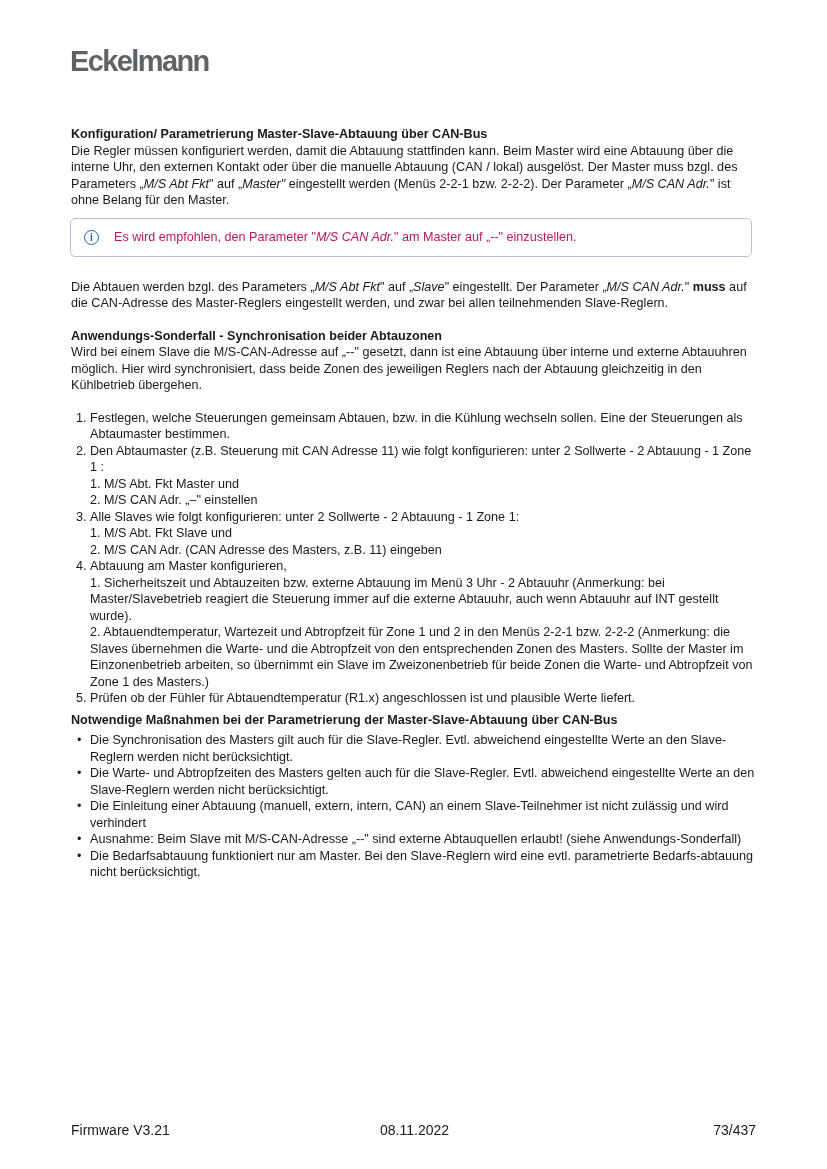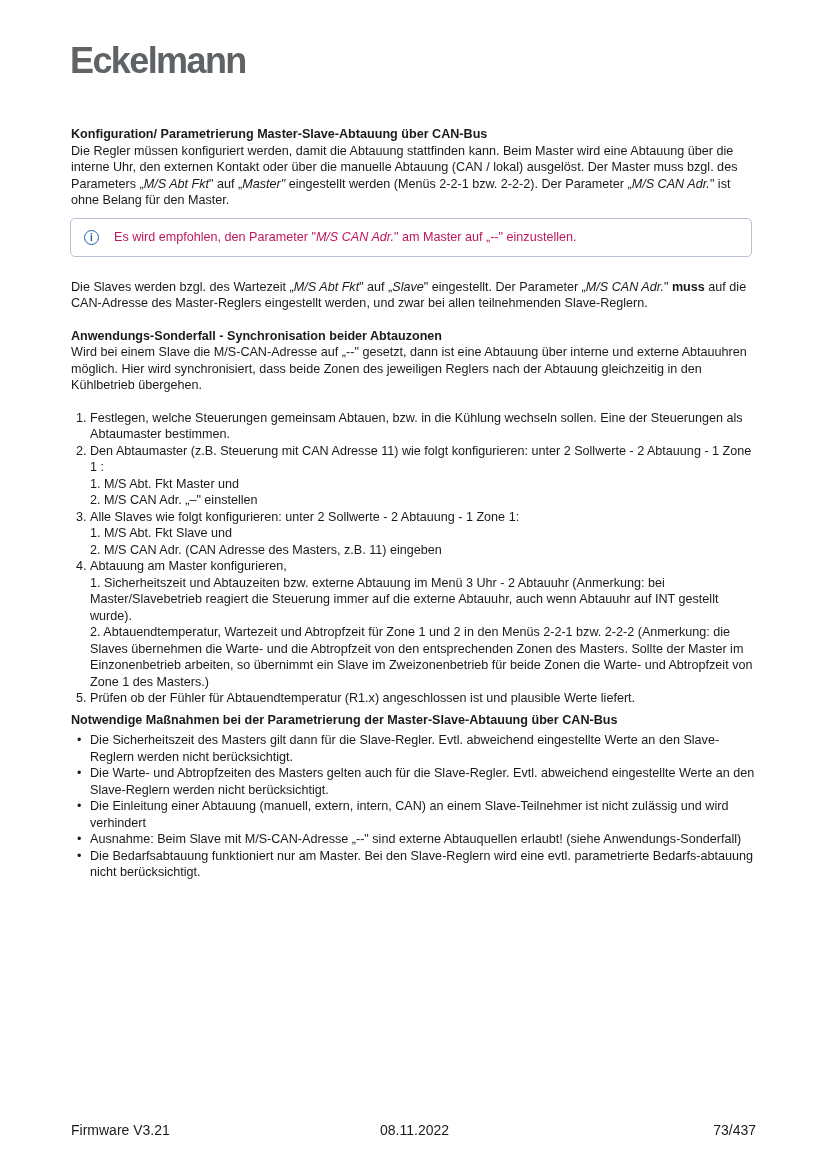--- a/index.html
+++ b/index.html
@@ -4,21 +4,21 @@
 <style>
   html, body { margin: 0; padding: 0; background: #ffffff; }
   body {
     width: 827px; height: 1169px; position: relative; overflow: hidden;
     font-family: "Liberation Sans", sans-serif; color: #1a1a1a;
     font-size: 12.6px; line-height: 16.5px;
   }
   .logo {
     position: absolute; left: 70px; top: 41px;
     font-family: "Liberation Sans", sans-serif; font-weight: bold;
-    font-size: 36px; letter-spacing: -1.6px; color: #5f6366; line-height: 40px;
+    font-size: 29px; letter-spacing: -1.6px; color: #5f6366; line-height: 40px;
   }
   .content { position: absolute; left: 71px; top: 126px; width: 690px; }
   p { margin: 0; }
   .h { font-weight: bold; }
   .sec1 { }
   .note {
     margin-top: 9px; margin-left: -1px; width: 682px; height: 39px;
     border: 1.5px solid #b6c2d4; border-radius: 5px; box-sizing: border-box;
     display: flex; align-items: center; padding-left: 13px; color: #be185d;
   }
@@ -54,21 +54,21 @@
     <p class="h">Konfiguration/ Parametrierung Master-Slave-Abtauung über CAN-Bus</p>
     <p><span>Die Regler müssen konfiguriert werden, damit die Abtauung stattfinden kann. Beim Master wird eine Abtauung über die interne Uhr, den externen Kontakt oder über die manuelle Abtauung (CAN / lokal) ausgelöst. Der Master muss bzgl. des Parameters „</span><i>M/S Abt Fkt</i><span>" auf „</span><i>Master"</i><span> eingestellt werden (Menüs 2-2-1 bzw. 2-2-2). Der Parameter „</span><i>M/S CAN Adr.</i><span>" ist ohne Belang für den Master.</span></p>
   </div>
 
   <div class="note">
     <span class="info-icon"></span>
     <span><span>Es wird empfohlen, den Parameter "</span><i>M/S CAN Adr.</i><span>" am Master auf „--" einzustellen.</span></span>
   </div>
 
   <div class="sec2">
-    <p><span>Die Slaves werden bzgl. des Wartezeit „</span><i>M/S Abt Fkt</i><span>" auf „</span><i>Slave</i><span>" eingestellt. Der Parameter „</span><i>M/S CAN Adr.</i><span>" </span><b>muss</b><span> auf die CAN-Adresse des Master-Reglers eingestellt werden, und zwar bei allen teilnehmenden Slave-Reglern.</span></p>
+    <p><span>Die Abtauen werden bzgl. des Parameters „</span><i>M/S Abt Fkt</i><span>" auf „</span><i>Slave</i><span>" eingestellt. Der Parameter „</span><i>M/S CAN Adr.</i><span>" </span><b>muss</b><span> auf die CAN-Adresse des Master-Reglers eingestellt werden, und zwar bei allen teilnehmenden Slave-Reglern.</span></p>
   </div>
 
   <div class="sec3">
     <p class="h">Anwendungs-Sonderfall - Synchronisation beider Abtauzonen</p>
     <p>Wird bei einem Slave die M/S-CAN-Adresse auf „--" gesetzt, dann ist eine Abtauung über interne und externe Abtauuhren möglich. Hier wird synchronisiert, dass beide Zonen des jeweiligen Reglers nach der Abtauung gleichzeitig in den Kühlbetrieb übergehen.</p>
   </div>
 
   <div class="sec4">
     <ol class="steps">
       <li><span>Festlegen, welche Steuerungen gemeinsam Abtauen, bzw. in die Kühlung wechseln sollen. Eine der Steuerungen als Abtaumaster bestimmen.</span></li>
@@ -84,21 +84,21 @@
         <span class="sub">1. Sicherheitszeit und Abtauzeiten bzw. externe Abtauung im Menü 3 Uhr - 2 Abtauuhr (Anmerkung: bei Master/Slavebetrieb reagiert die Steuerung immer auf die externe Abtauuhr, auch wenn Abtauuhr auf INT gestellt wurde).</span>
         <span class="sub">2. Abtauendtemperatur, Wartezeit und Abtropfzeit für Zone 1 und 2 in den Menüs 2-2-1 bzw. 2-2-2 (Anmerkung: die Slaves übernehmen die Warte- und die Abtropfzeit von den entsprechenden Zonen des Masters. Sollte der Master im Einzonenbetrieb arbeiten, so übernimmt ein Slave im Zweizonenbetrieb für beide Zonen die Warte- und Abtropfzeit von Zone 1 des Masters.)</span>
       </li>
       <li><span>Prüfen ob der Fühler für Abtauendtemperatur (R1.x) angeschlossen ist und plausible Werte liefert.</span></li>
     </ol>
   </div>
 
   <div class="sec5">
     <p class="h">Notwendige Maßnahmen bei der Parametrierung der Master-Slave-Abtauung über CAN-Bus</p>
     <ul class="bul">
-      <li>Die Sicherheitszeit des Masters gilt dann für die Slave-Regler. Evtl. abweichend eingestellte Werte an den Slave-Reglern werden nicht berücksichtigt.</li>
+      <li>Die Synchronisation des Masters gilt auch für die Slave-Regler. Evtl. abweichend eingestellte Werte an den Slave-Reglern werden nicht berücksichtigt.</li>
       <li>Die Warte- und Abtropfzeiten des Masters gelten auch für die Slave-Regler. Evtl. abweichend eingestellte Werte an den Slave-Reglern werden nicht berücksichtigt.</li>
       <li>Die Einleitung einer Abtauung (manuell, extern, intern, CAN) an einem Slave-Teilnehmer ist nicht zulässig und wird verhindert</li>
       <li>Ausnahme: Beim Slave mit M/S-CAN-Adresse „--" sind externe Abtauquellen erlaubt! (siehe Anwendungs-Sonderfall)</li>
       <li>Die Bedarfsabtauung funktioniert nur am Master. Bei den Slave-Reglern wird eine evtl. parametrierte Bedarfs-abtauung nicht berücksichtigt.</li>
     </ul>
   </div>
 </div>
 
 <div class="footer">
   <span class="fl">Firmware V3.21</span>

